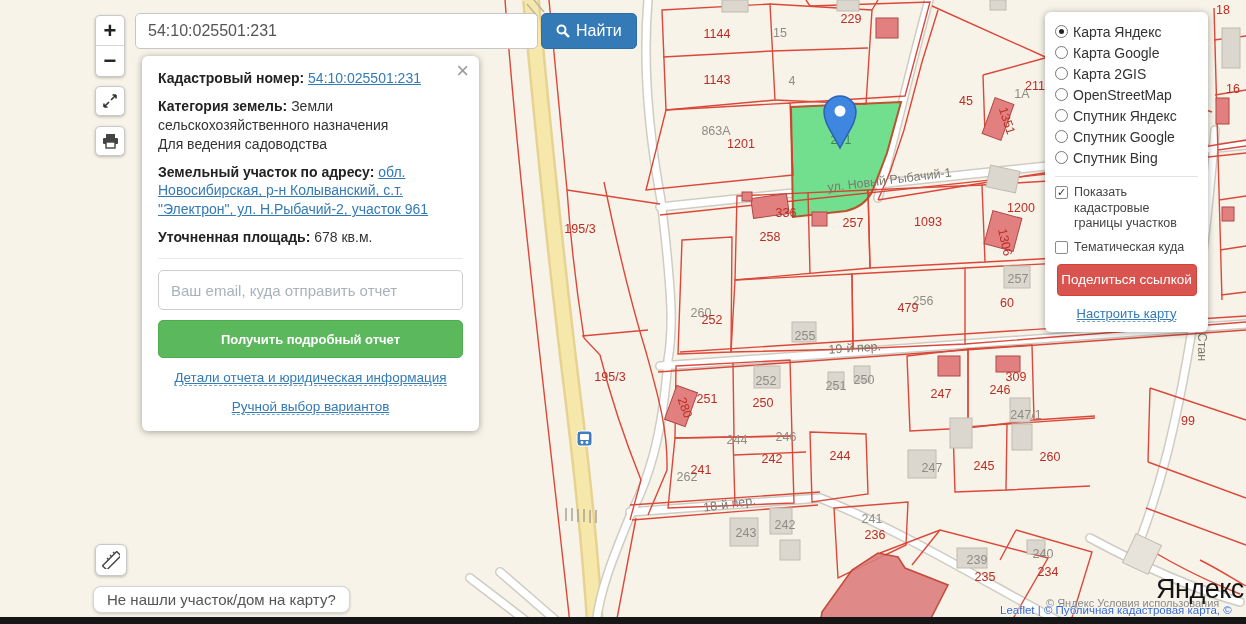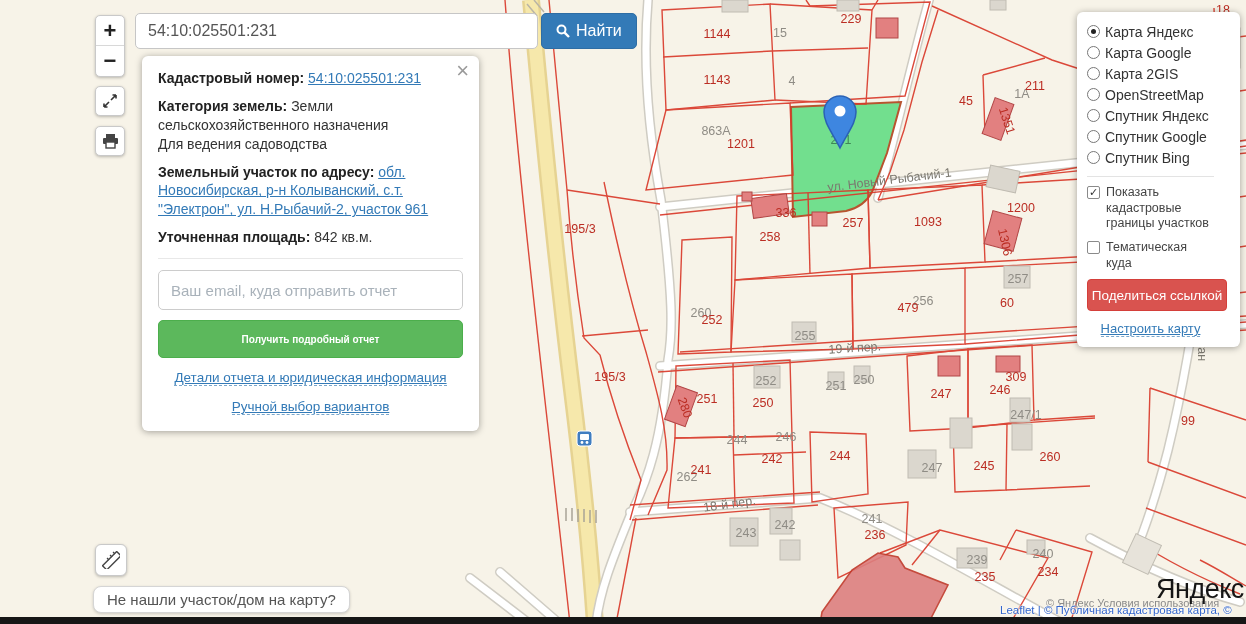--- a/index.html
+++ b/index.html
@@ -35,27 +35,27 @@
                 font-size:14px; color:#333; line-height:1.35; }
   #info-panel .row { margin-bottom:9px; }
   #info-panel b { color:#222; }
   #info-panel a { color:#337ab7; text-decoration:underline; cursor:pointer; }
   #panel-close { position:absolute; right:10px; top:4px; font-size:22px; color:#9a9a9a; cursor:pointer; line-height:1; }
   #info-panel hr { border:none; border-top:1px solid #e8e8e8; margin:11px 0; }
   #email-input { width:100%; height:40px; border:1px solid #ccc; border-radius:5px; padding:0 12px;
                  font-size:15px; color:#555; outline:none; }
   #email-input::placeholder { color:#a9b2ba; }
   #report-btn { width:100%; height:38px; margin-top:10px; background:#5cb85c; border:1px solid #4cae4c;
-                border-radius:5px; color:#fff; font-size:10px; font-weight:bold; cursor:pointer; }
+                border-radius:5px; color:#fff; font-size:13px; font-weight:bold; cursor:pointer; }
   .center-link { display:block; text-align:center; margin-top:11px; font-size:13.5px; color:#337ab7;
                  text-decoration:none; border-bottom:none; cursor:pointer; }
   .center-link span { border-bottom:1px dashed #7aa7cc;margin-top:12px; }
 
   #layers-panel { position:absolute; left:1045px; top:12px; width:163px; z-index:25; background:#fff;
-                  border-radius:6px; box-shadow:0 1px 7px rgba(0,0,0,.35); padding:9px 26px 11px 10px;margin-left:32px; }
+                  border-radius:6px; box-shadow:0 1px 7px rgba(0,0,0,.35); padding:9px 10px 11px 10px; }
   .radio-row { display:flex; align-items:center; gap:5px; height:21px; font-size:14px; color:#333; cursor:pointer; }
   .radio-dot { width:13px; height:13px; border:1px solid #777; border-radius:50%; flex:0 0 13px; position:relative; background:#fff; }
   .radio-dot.on::after { content:""; position:absolute; left:3px; top:3px; width:5px; height:5px; border-radius:50%; background:#222; }
   #layers-panel .sep { border-top:1px solid #e3e3e3; margin:8px 0 8px 0; }
   .cb-row { display:flex; gap:6px; font-size:12.5px; color:#444; margin-bottom:8px; cursor:pointer; line-height:1.25; }
   .cb-box { width:13px; height:13px; border:1px solid #8a8a8a; border-radius:2px; flex:0 0 13px; margin-top:1px;
             font-size:11px; line-height:11px; text-align:center; color:#333; background:#fff; }
   .cb-box.on::after { content:"✓"; }
   #share-btn { display:block; margin:2px auto 0 auto; width:140px; height:32px; background:#d9534f; border:1px solid #d43f3a;
                border-radius:4px; color:#fff; font-size:13.5px; cursor:pointer; }
@@ -331,21 +331,21 @@
       <b>Категория земель:</b>
       <span>Земли сельскохозяйственного назначения</span><br>
       <span>Для ведения садоводства</span>
     </div>
     <div class="row">
       <b>Земельный участок по адресу:</b>
       <a>обл. Новосибирская, р-н Колыванский, с.т. "Электрон", ул. Н.Рыбачий-2, участок 961</a>
     </div>
     <div class="row">
       <b>Уточненная площадь:</b>
-      <span>842 кв.м.</span>
+      <span>678 кв.м.</span>
     </div>
     <hr>
     <input id="email-input" type="text" placeholder="Ваш email, куда отправить отчет" style="">
     <button id="report-btn">Получить подробный отчет</button>
     <a class="center-link">
       <span>Детали отчета и юридическая информация</span>
     </a>
     <a class="center-link">
       <span>Ручной выбор вариантов</span>
     </a>

